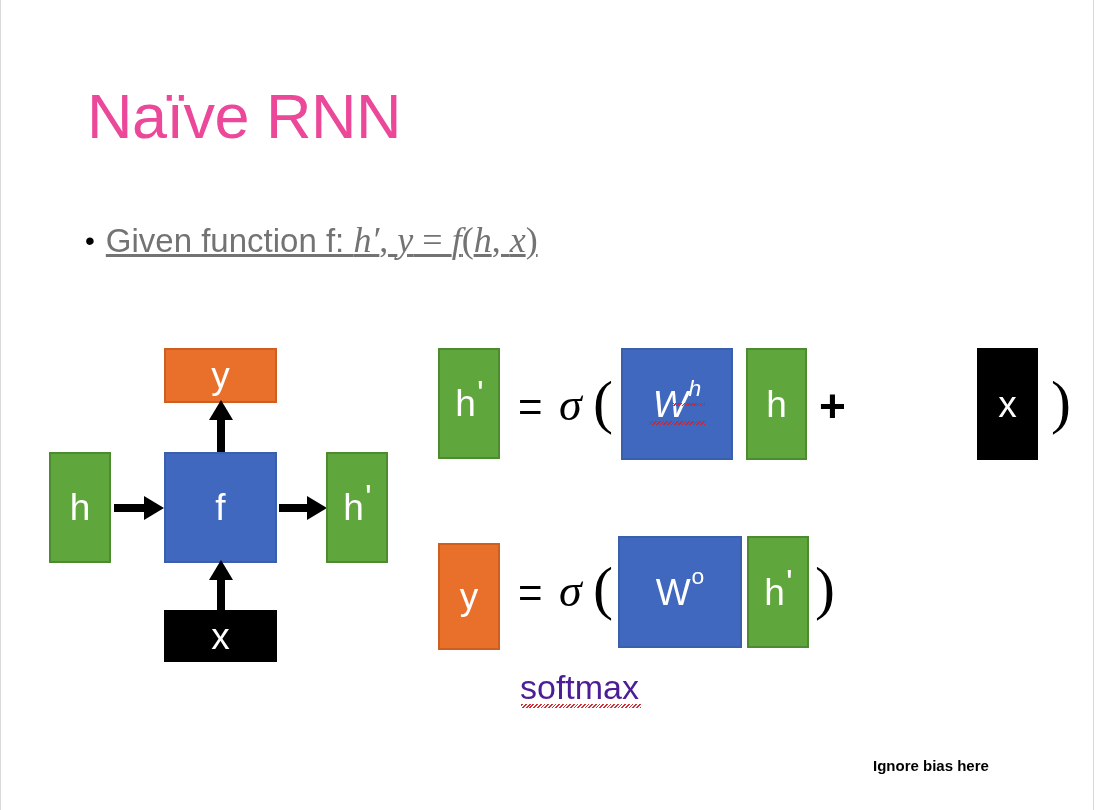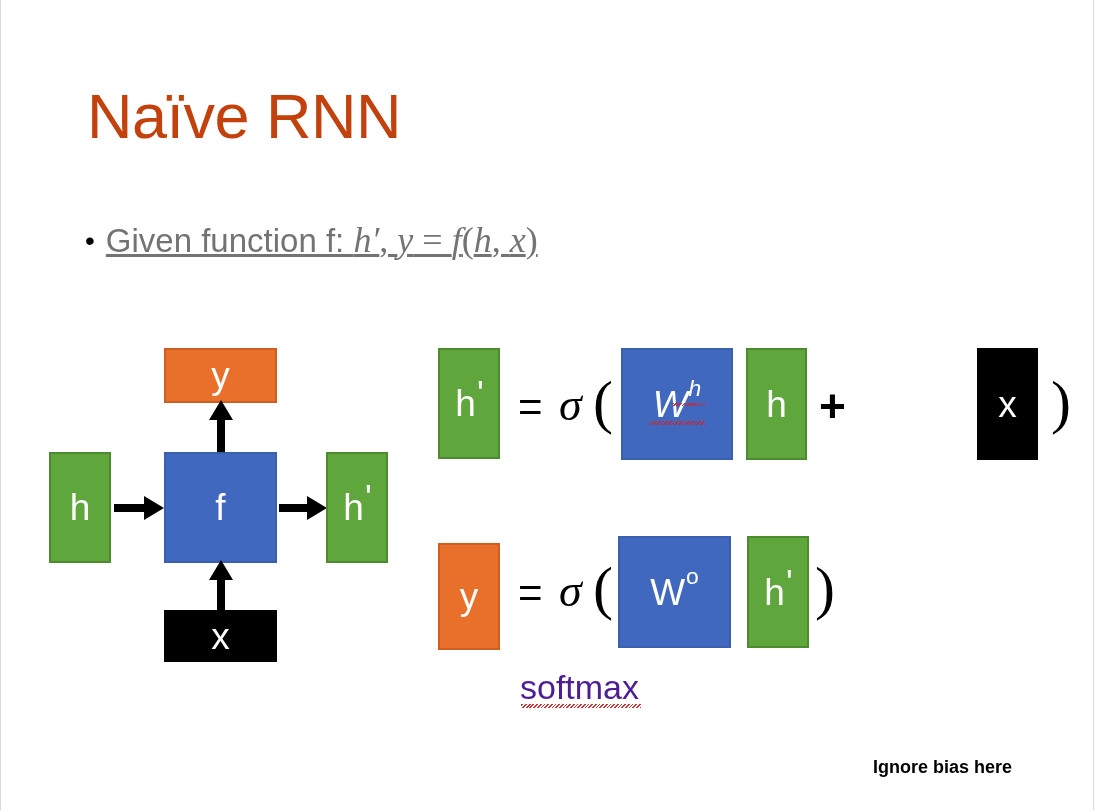--- a/index.html
+++ b/index.html
@@ -21,21 +21,21 @@
     box-sizing: border-box;
   }
 
   
   #title {
     position: absolute;
     left: 86px;
     top: 78px;
     font-size: 63px;
     line-height: 76px;
-    color: #c2410c;
+    color: #ec4899;
     font-weight: 400;
     white-space: nowrap;
     letter-spacing: -0.5px;
   }
 
   
   #bullet-row {
     position: absolute;
     left: 84px;
     top: 218px;
@@ -142,21 +142,21 @@
     top: 668px;
     font-size: 34px;
     color: #4c1d95;
   }
 
   
   #footer-note {
     position: absolute;
     left: 872px;
     top: 757px;
-    font-size: 18px;
+    font-size: 15px;
     font-weight: 700;
     color: #000;
     white-space: nowrap;
   }
 </style>
 </head>
 <body>
 
 <div id="slide">
 
@@ -240,21 +240,21 @@
   <div class="blk orange" style="left:437px; top:543px; width:62px; height:107px;">
     <span>y</span>
   </div>
 
   <span class="glyph eq" style="left:517px; top:572px;">=</span>
 
   <span class="glyph sigma" style="left:558px; top:568px;">σ</span>
 
   <span class="glyph paren" style="left:592px; top:558px;">(</span>
 
-  <div class="blk blue" style="left:617px; top:536px; width:113px; height:112px;">
+  <div class="blk blue" style="left:617px; top:536px; width:124px; height:112px;">
     <span><span>W</span><span class="sup">o</span></span>
   </div>
 
   <div class="blk green" style="left:746px; top:536px; width:62px; height:112px;">
     <span><span>h</span><span class="prime">'</span></span>
   </div>
 
   <span class="glyph paren" style="left:814px; top:558px;">)</span>
 
   <div id="softmax">softmax</div>

